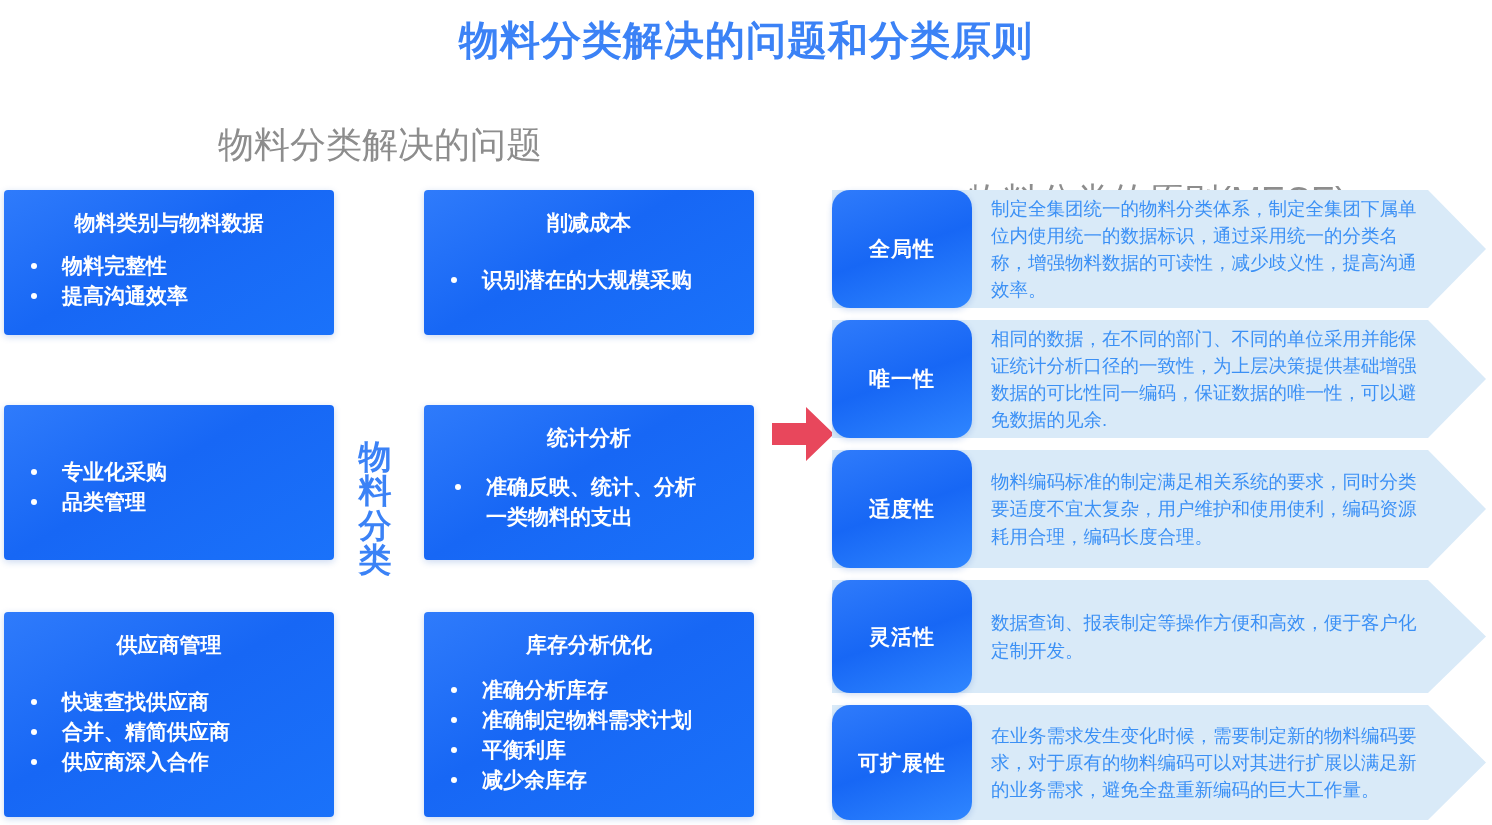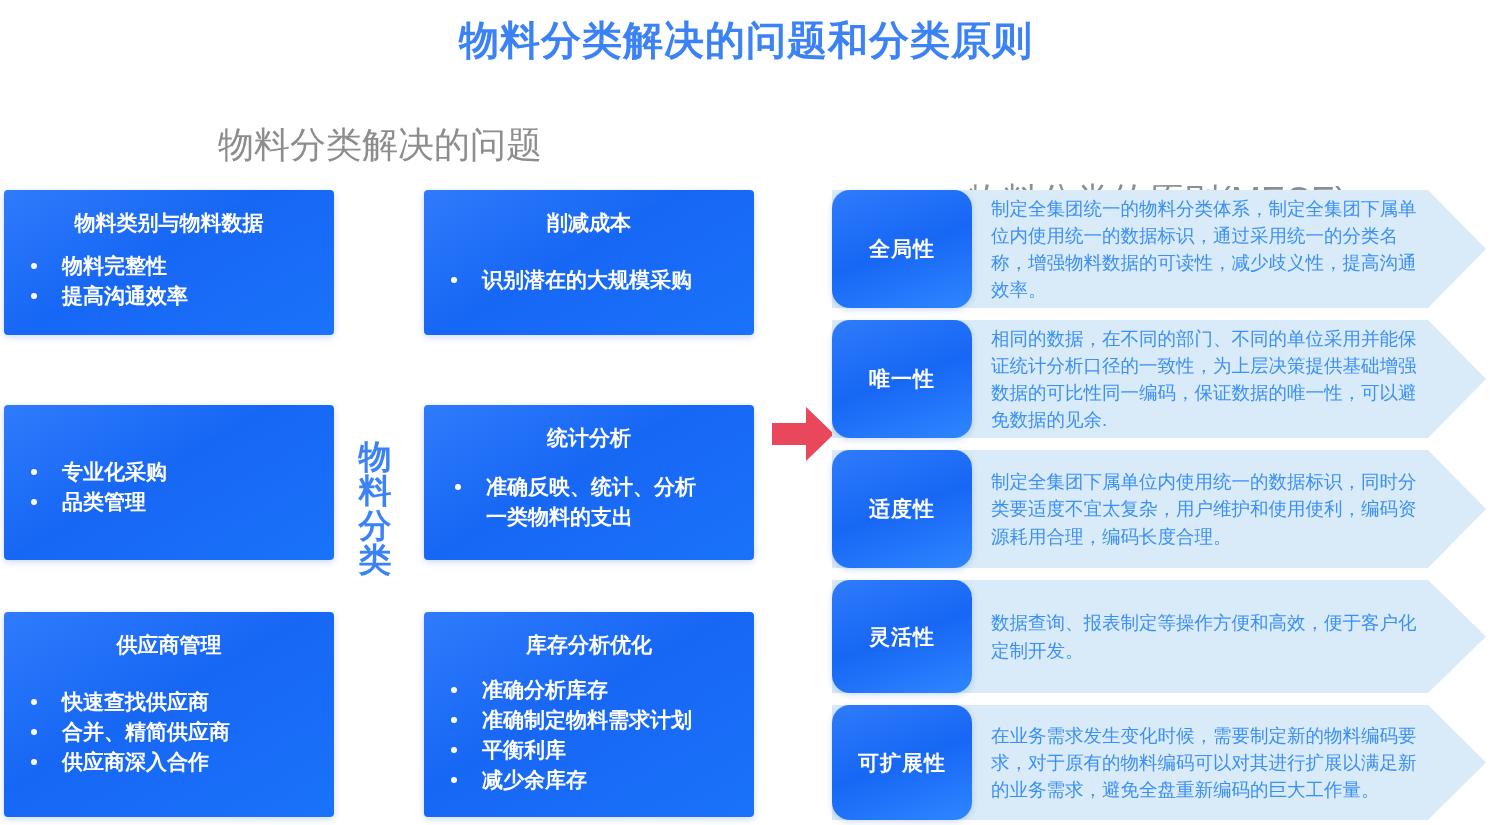--- a/index.html
+++ b/index.html
@@ -247,21 +247,21 @@
 
 <div class="mece-row" id="mece-1">
   <div class="mece-band"></div>
   <div class="mece-tag">唯一性</div>
   <div class="mece-desc">相同的数据，在不同的部门、不同的单位采用并能保证统计分析口径的一致性，为上层决策提供基础增强数据的可比性同一编码，保证数据的唯一性，可以避免数据的见余.</div>
 </div>
 
 <div class="mece-row" id="mece-2">
   <div class="mece-band"></div>
   <div class="mece-tag">适度性</div>
-  <div class="mece-desc">制定全集团下属单位内使用统一的数据标识，同时分类要适度不宜太复杂，用户维护和使用使利，编码资源耗用合理，编码长度合理。</div>
+  <div class="mece-desc">物料编码标准的制定满足相关系统的要求，同时分类要适度不宜太复杂，用户维护和使用使利，编码资源耗用合理，编码长度合理。</div>
 </div>
 
 <div class="mece-row" id="mece-3">
   <div class="mece-band"></div>
   <div class="mece-tag">灵活性</div>
   <div class="mece-desc">数据查询、报表制定等操作方便和高效，便于客户化定制开发。</div>
 </div>
 
 <div class="mece-row" id="mece-4">
   <div class="mece-band"></div>

